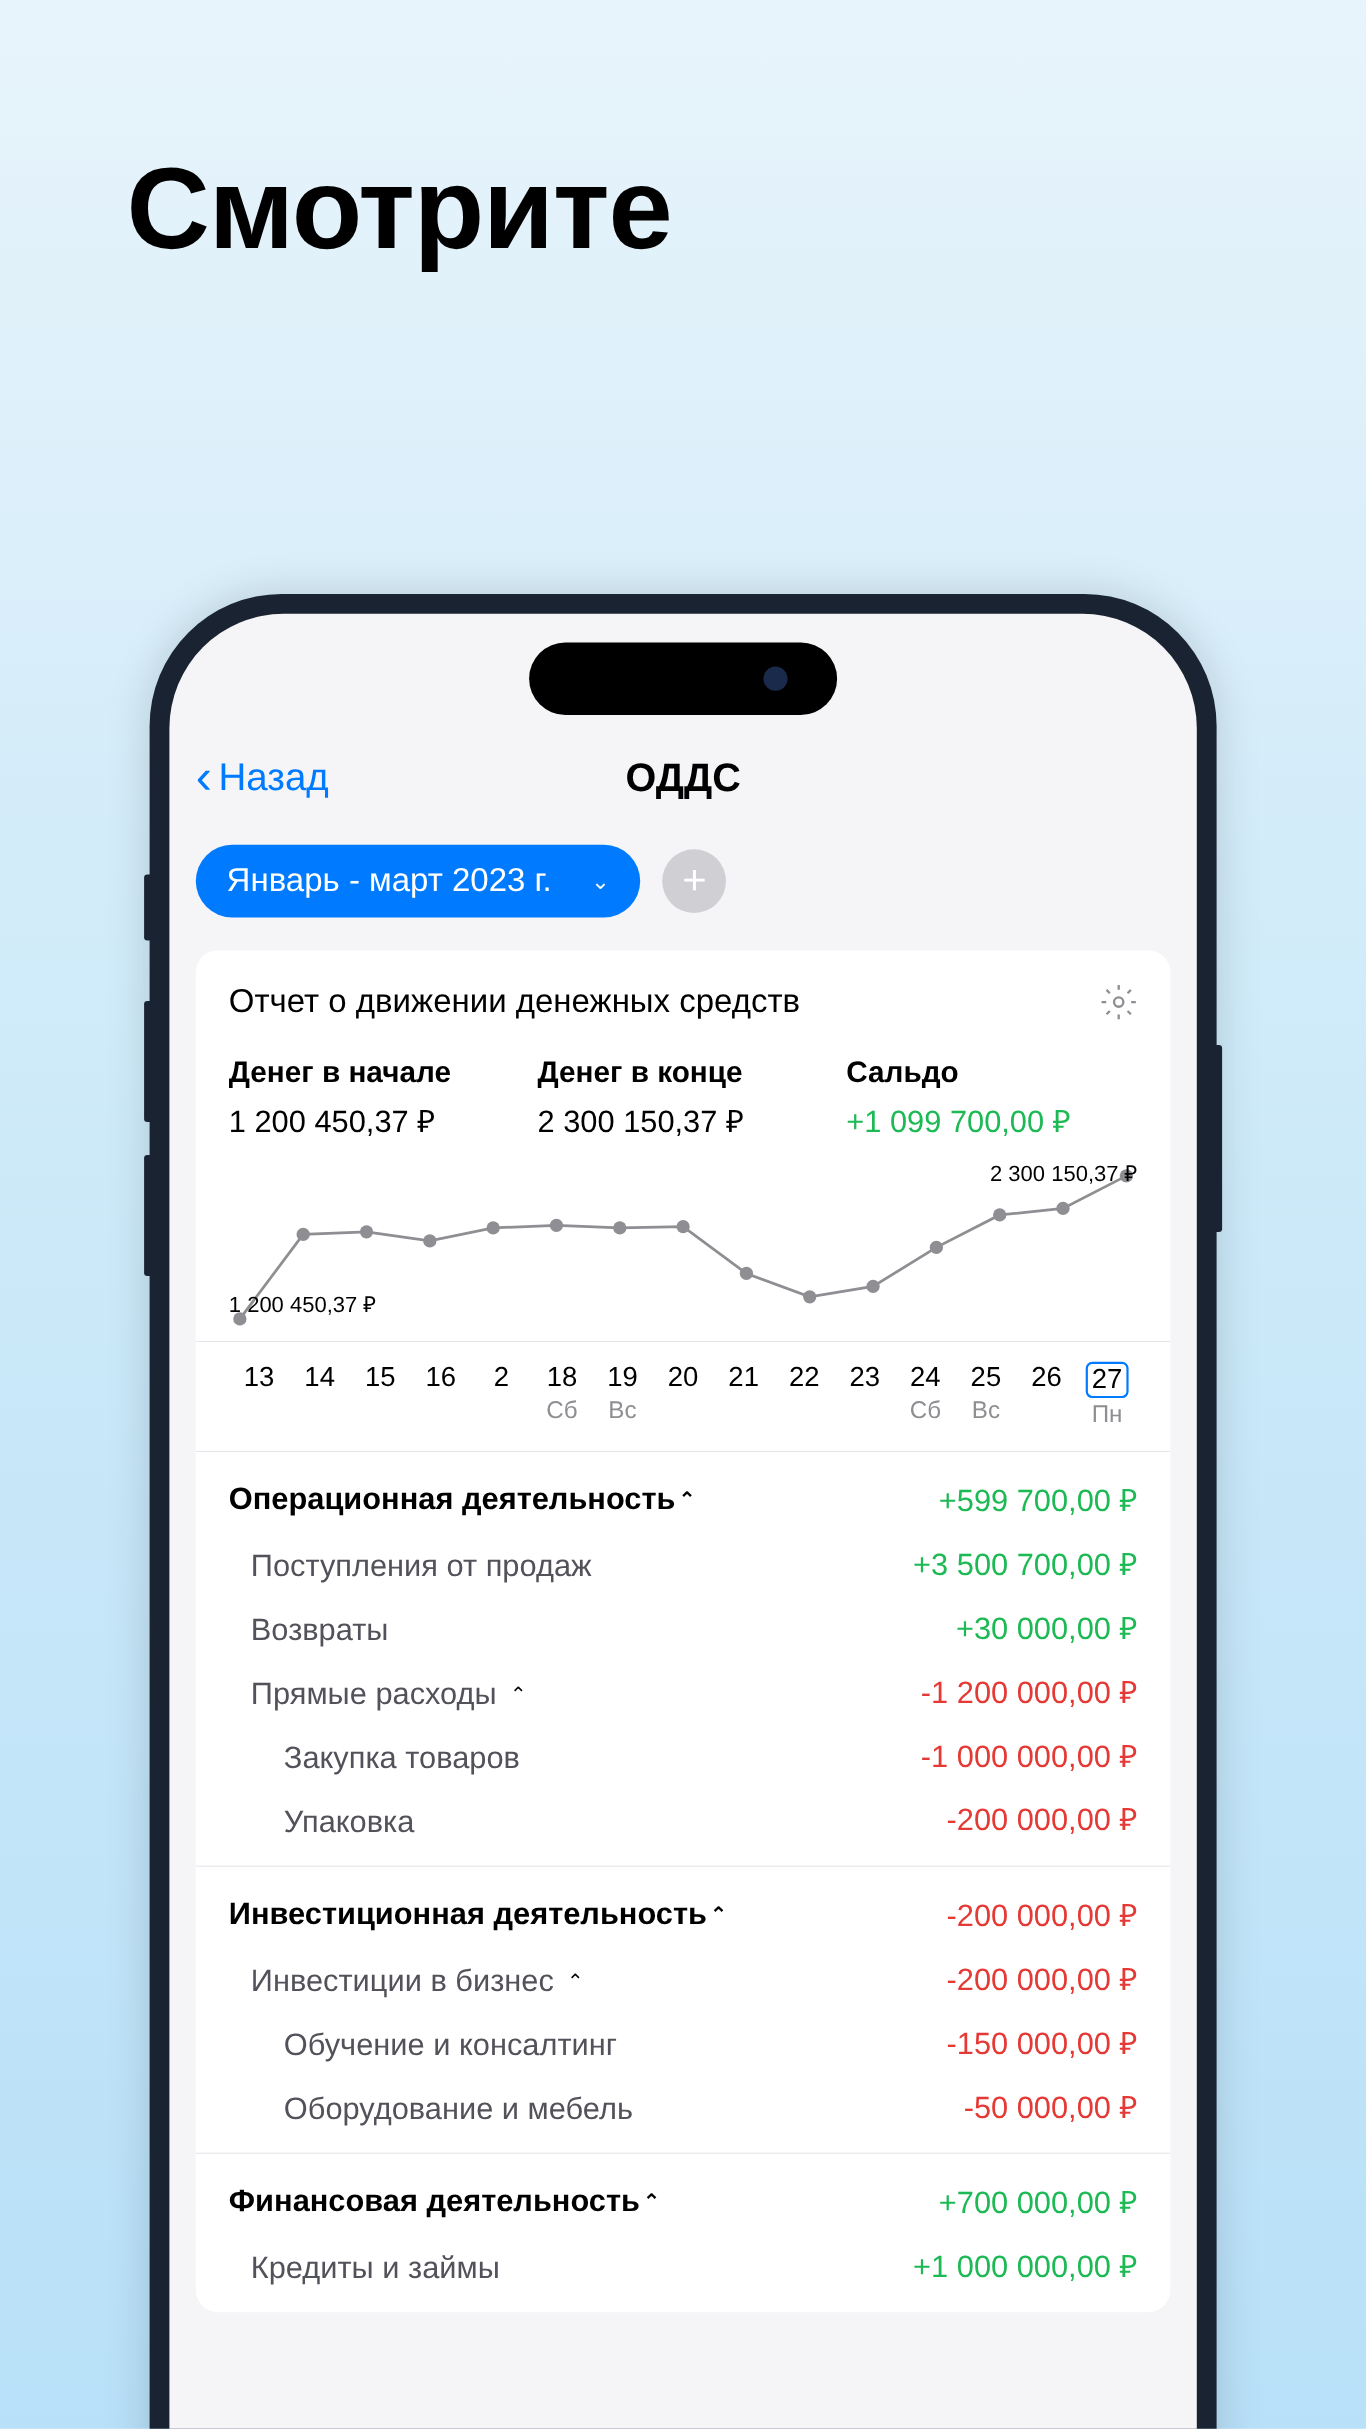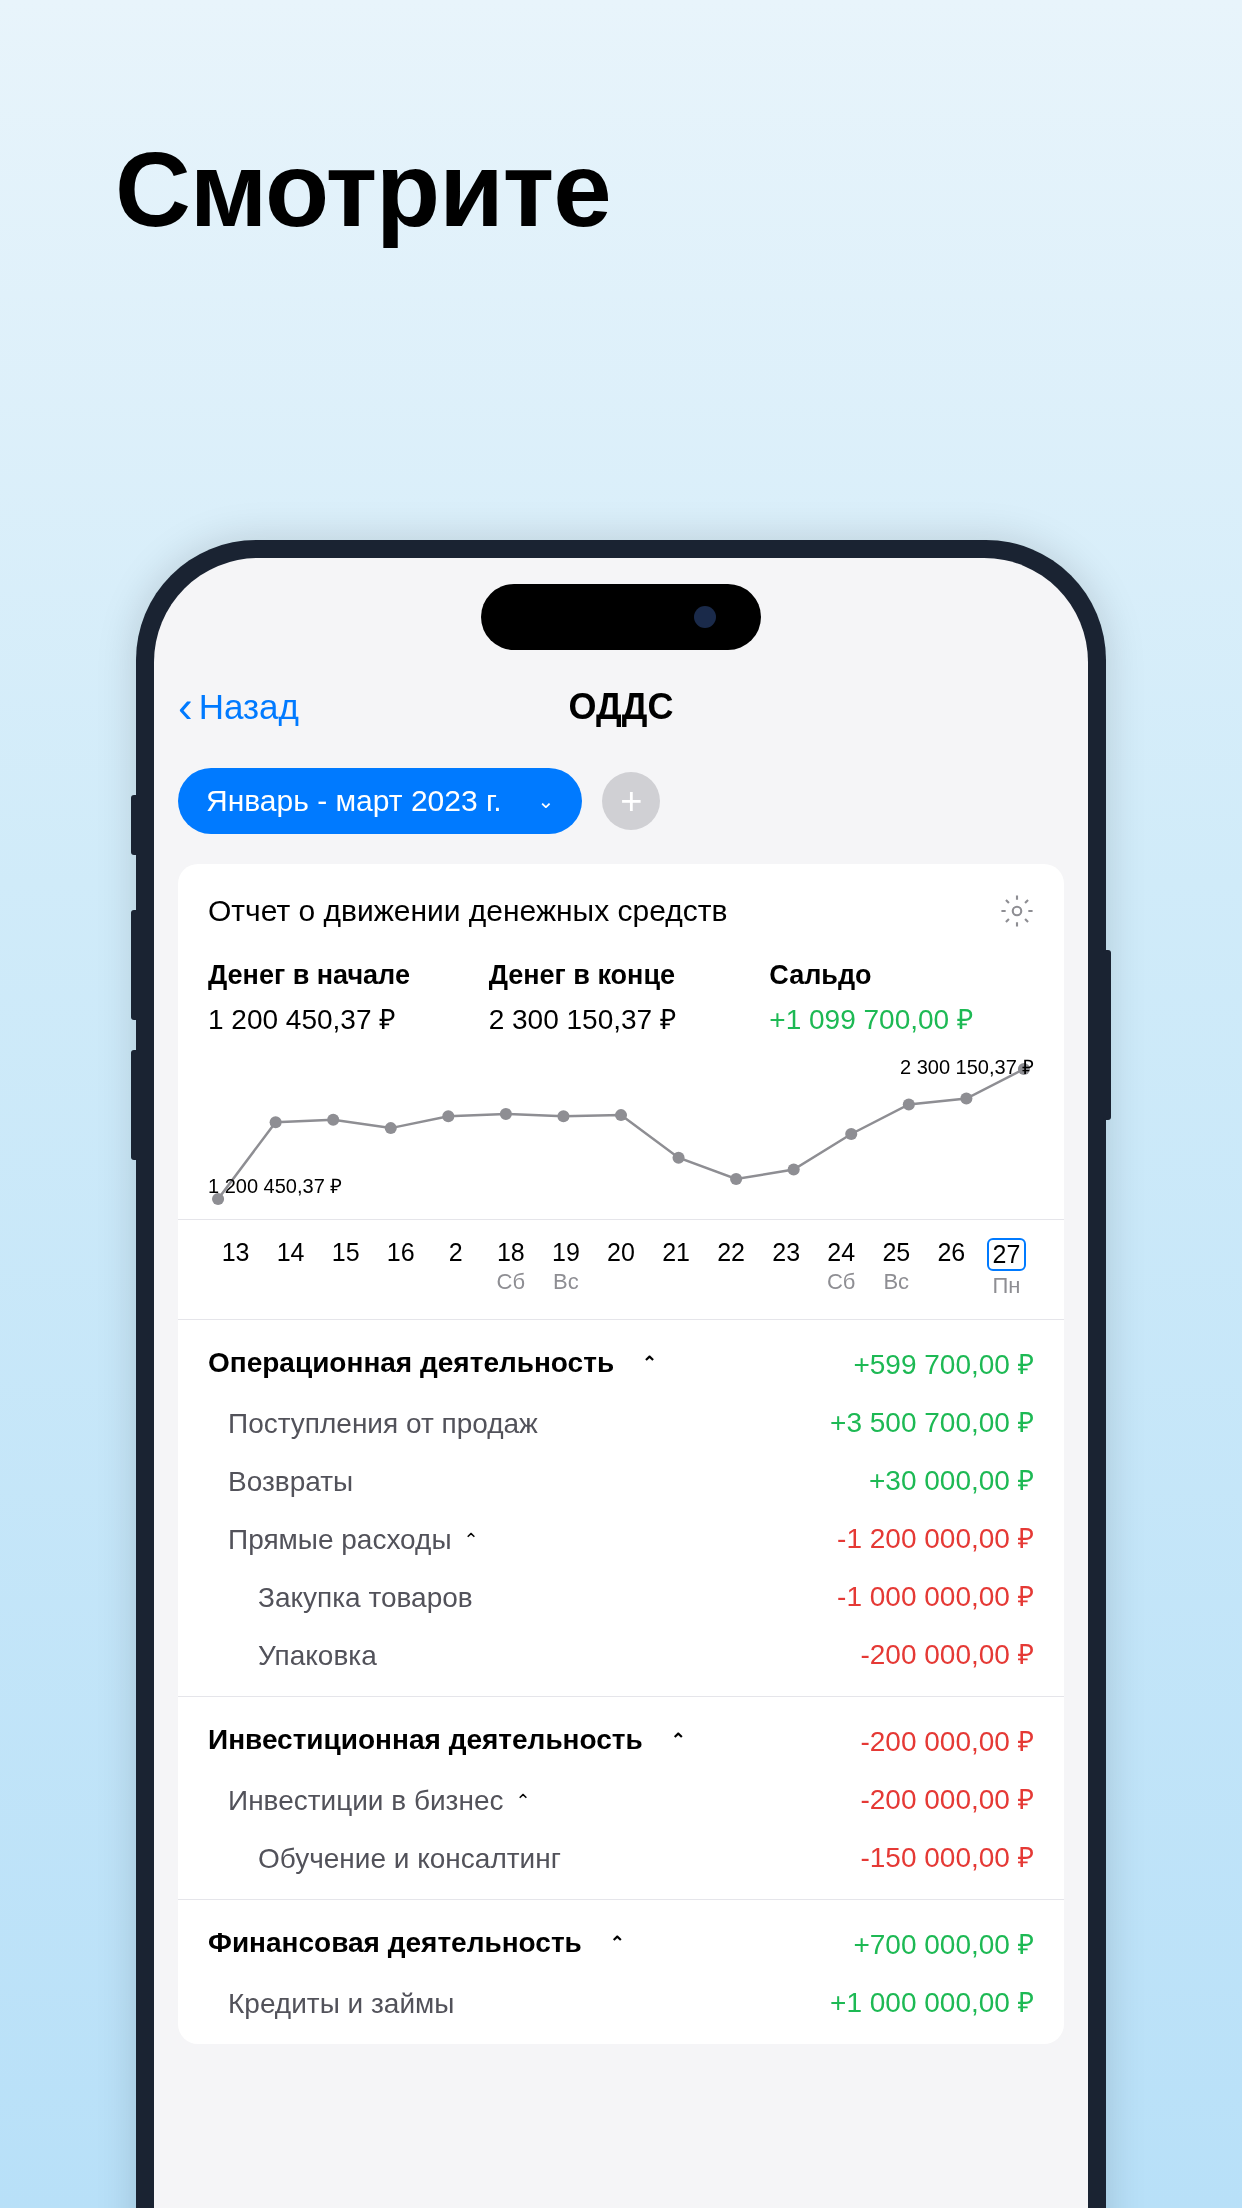--- a/index.html
+++ b/index.html
@@ -193,21 +193,21 @@
 .section {
   border-top: 1px solid #e5e5ea;
   padding: 24px 30px;
 }
 .sec-header {
   display: flex;
   justify-content: space-between;
   align-items: center;
   cursor: pointer;
 }
-.sec-title { font-size: 28px; font-weight: 600; color: #000; display: flex; align-items: center; gap: 28px; }
+.sec-title { font-size: 28px; font-weight: 600; color: #000; display: flex; align-items: center; gap: 3px; }
 .sec-amount { font-size: 28px; font-weight: 400; margin-left: 36px; }
 .sec-amount.pos { color: #1db954; }
 .sec-amount.neg { color: #e53935; }
 .caret { font-size: 18px; color: #000; }
 .item-row {
   display: flex;
   justify-content: space-between;
   align-items: flex-end;
   padding: 20px 0 0;
 }
@@ -394,20 +394,24 @@
             <div class="item-label">
                 <span>Инвестиции в бизнес</span>
                 <span class="caret">⌃</span>
               </div>
             <div class="item-amount neg">-200 000,00 ₽</div>
           </div>
           <div class="item-row subsub">
             <div class="item-label">Обучение и консалтинг</div>
             <div class="item-amount neg">-150 000,00 ₽</div>
           </div>
+          <div class="item-row subsub">
+            <div class="item-label">Оборудование и мебель</div>
+            <div class="item-amount neg">-50 000,00 ₽</div>
+          </div>
         </div>
 
         <div class="section">
           <div class="sec-header">
             <div class="sec-title">
                 <span>Финансовая деятельность</span>
                 <span class="caret">⌃</span>
               </div>
             <div class="sec-amount pos">+700 000,00 ₽</div>
           </div>

